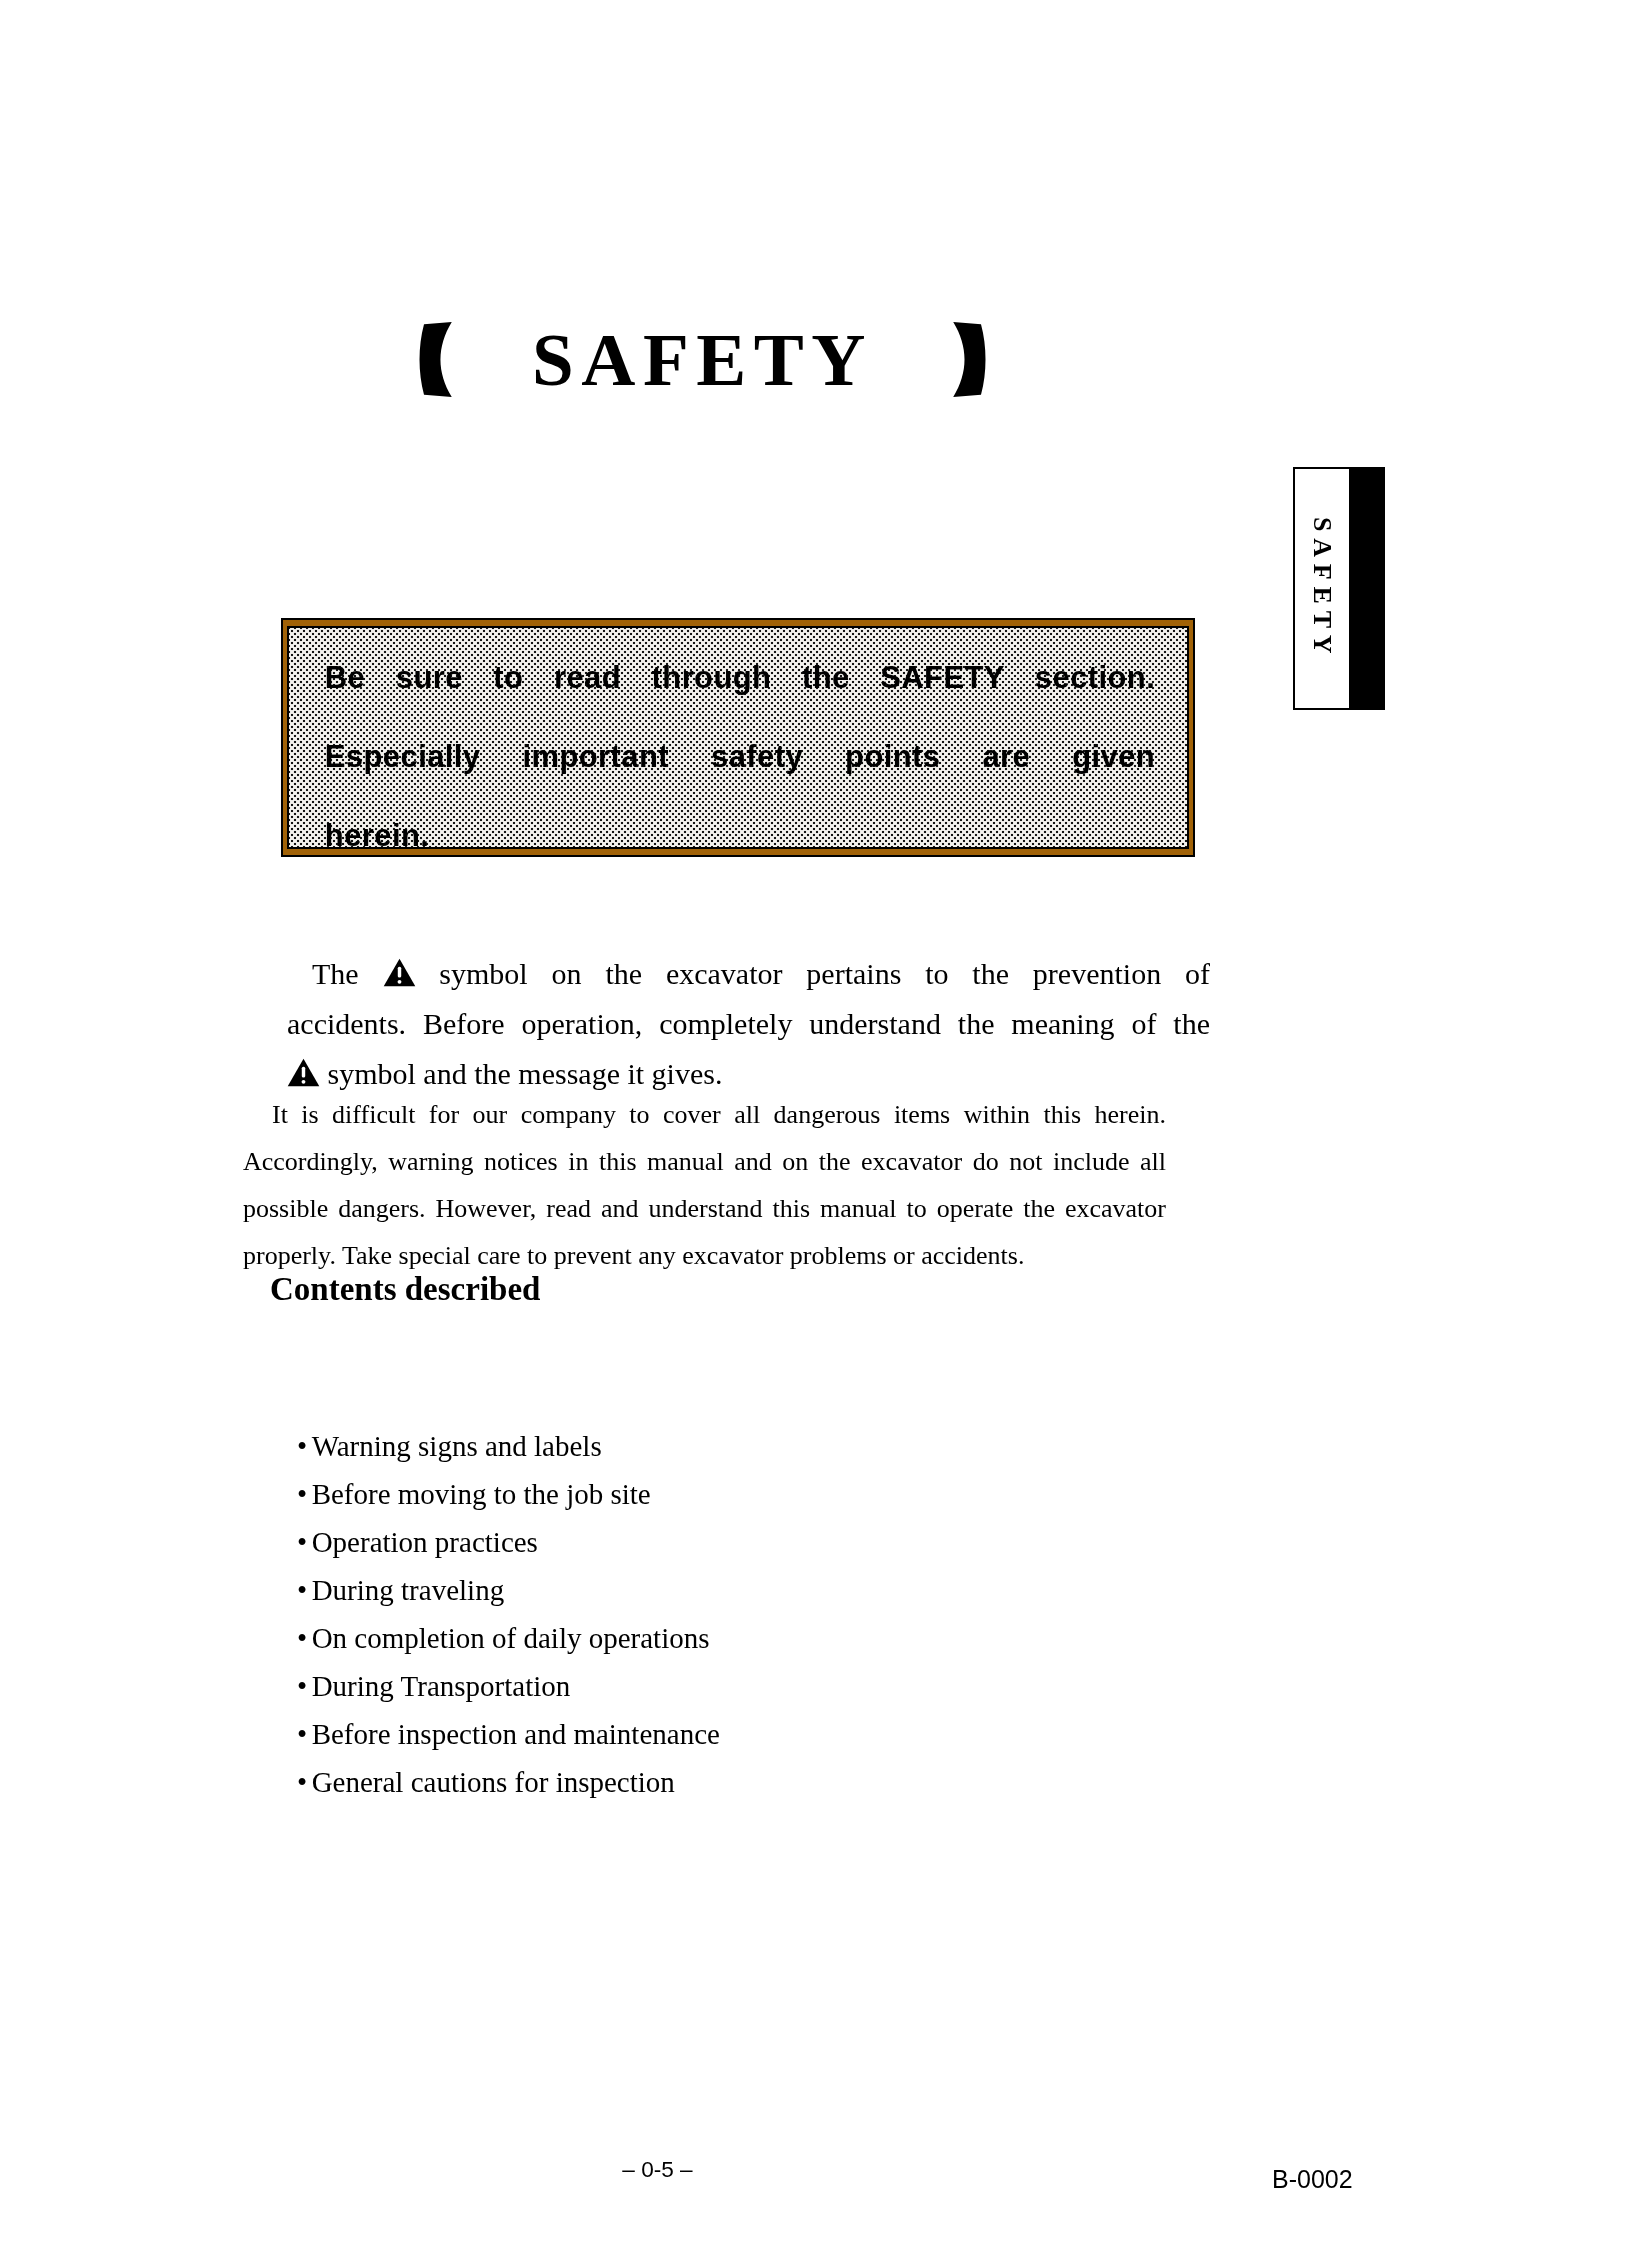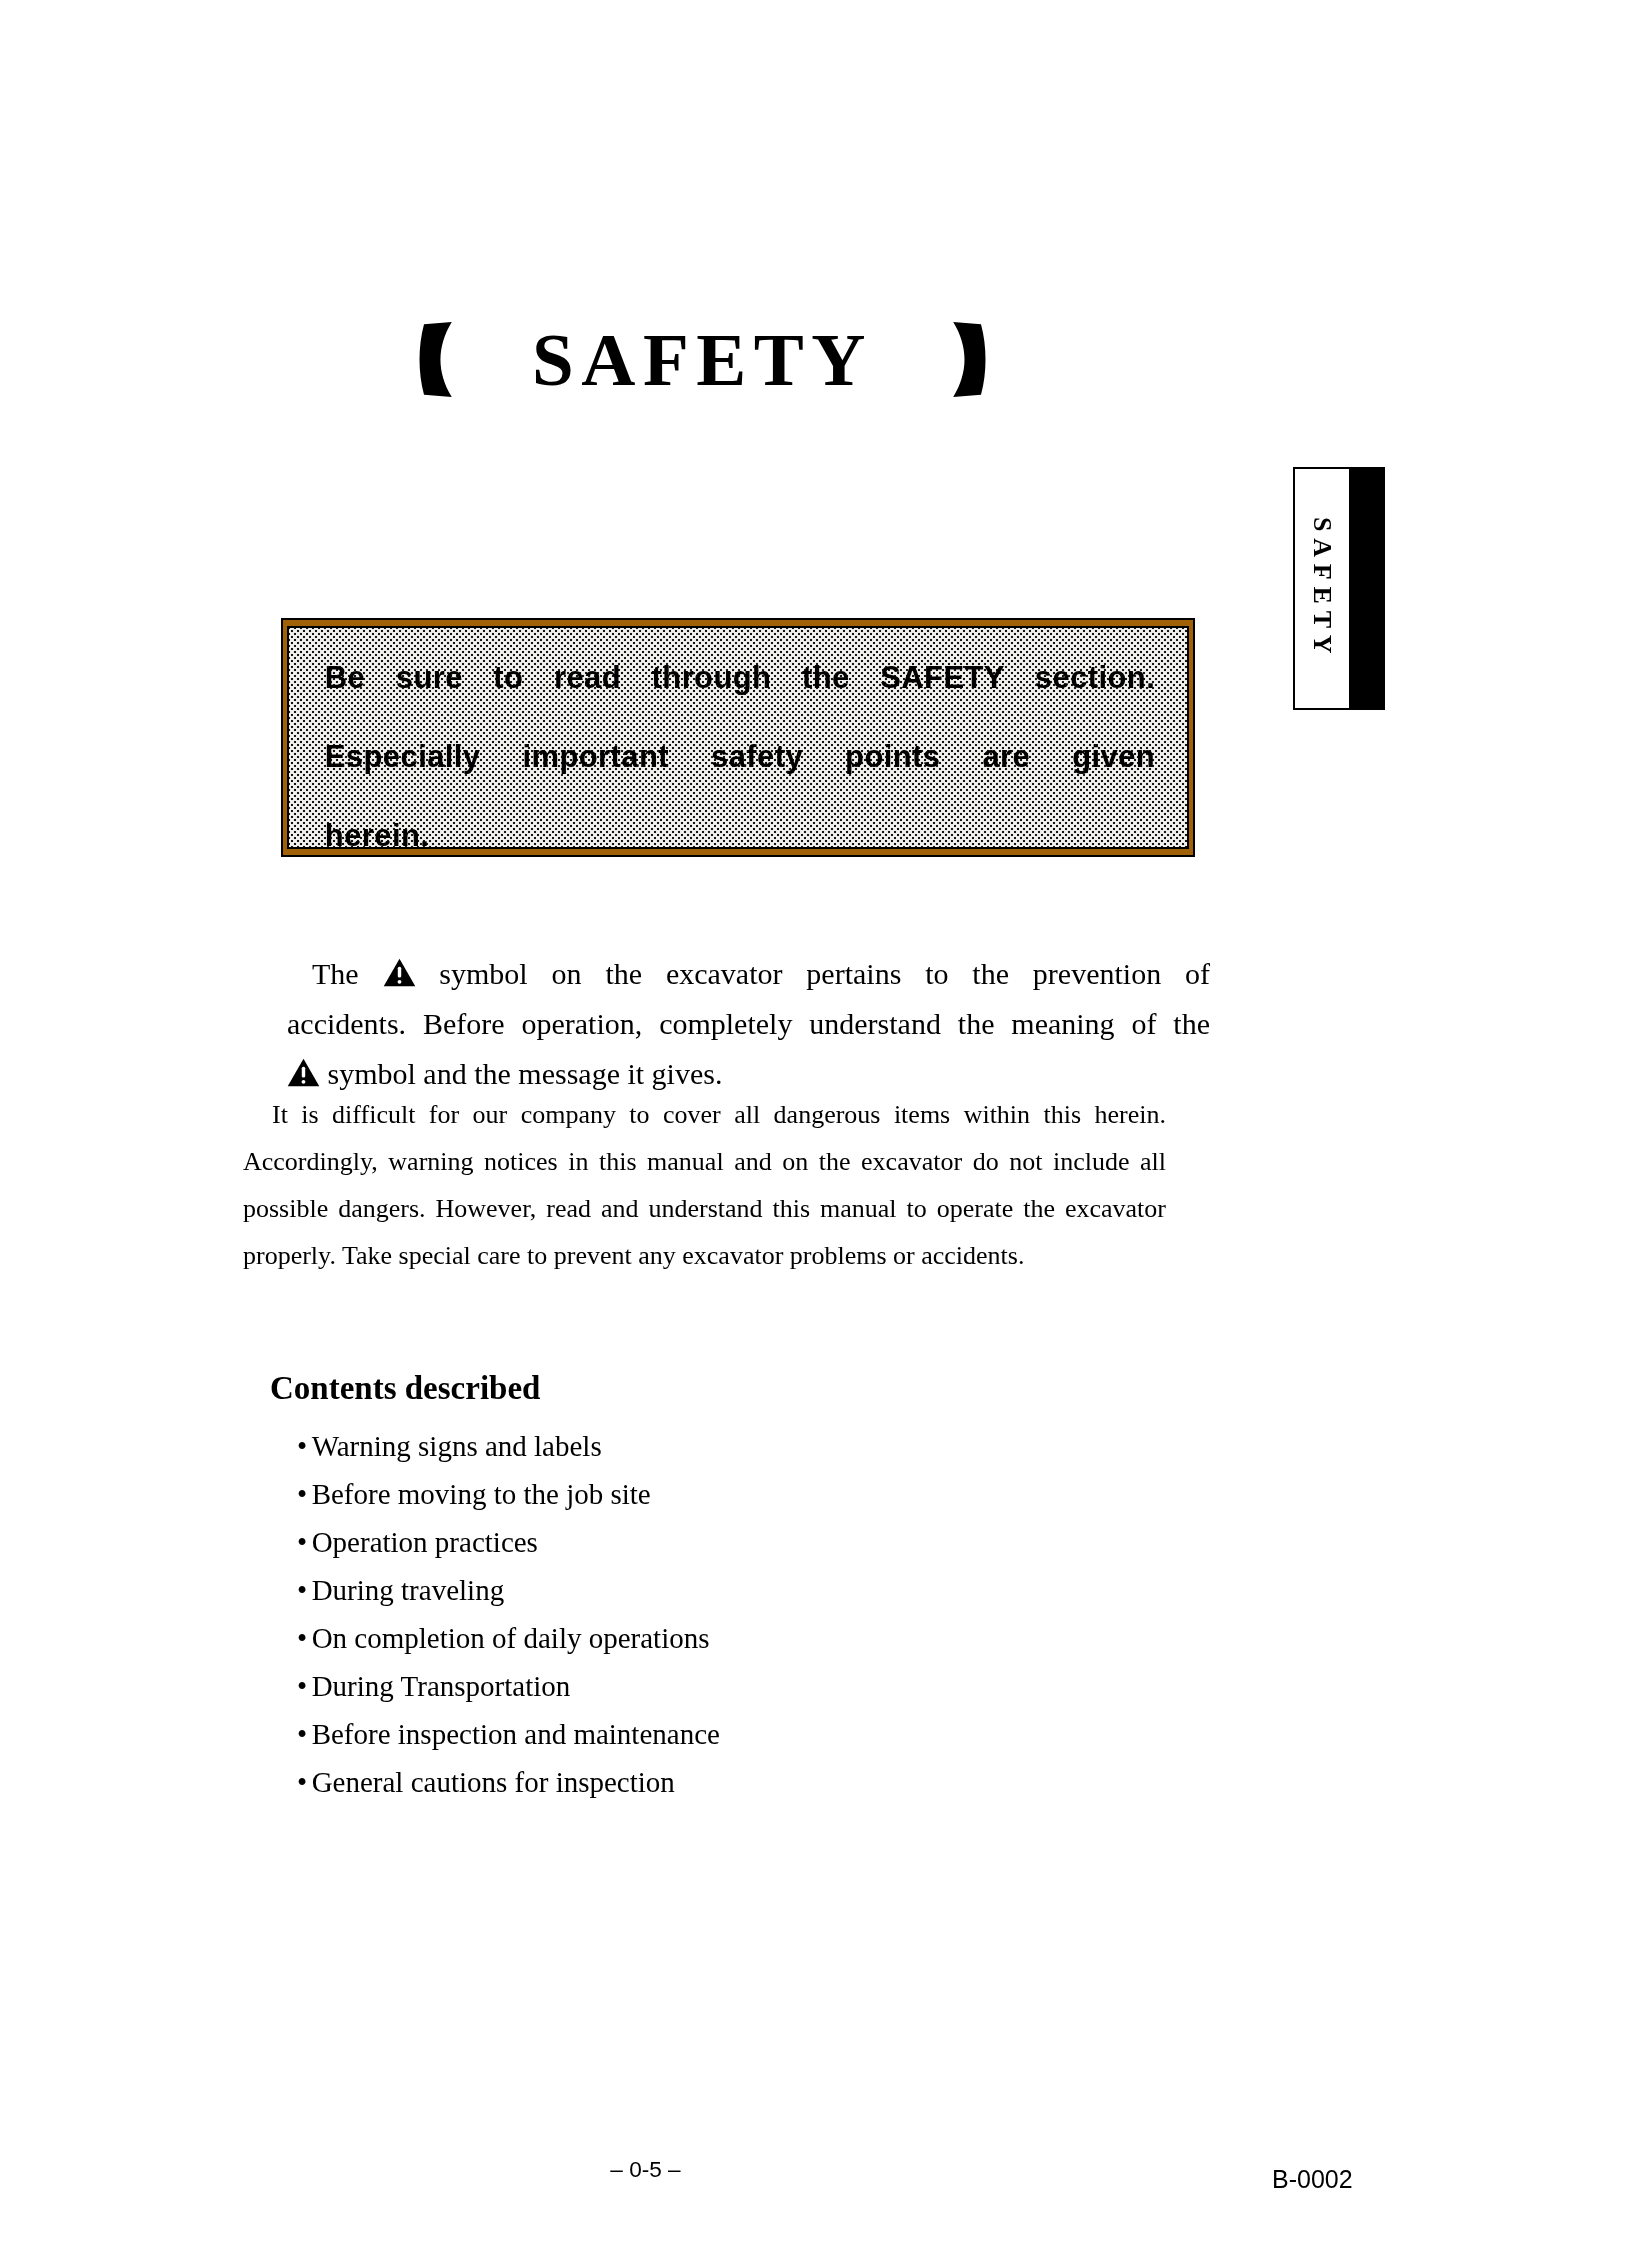--- a/index.html
+++ b/index.html
@@ -72,33 +72,33 @@
     position:absolute; left:243px; top:1091px; width:923px;
     font-size:26px; line-height:47px;
   }
   .indent1 { padding-left:25px; }
   .indent2 { padding-left:29px; }
   .warn-icon { display:inline-block; width:33px; height:29px; vertical-align:-3px; }
   .warn-icon svg { display:block; width:100%; height:100%; }
 
   
   .contents-heading {
-    position:absolute; left:270px; top:1369px;
+    position:absolute; left:270px; top:1270px;
     font-size:33px; font-weight:bold; line-height:1.2;
   }
   .bullet-list {
     position:absolute; left:297px; top:1422px; width:678px;
     font-size:29px; line-height:48px;
   }
   .bullet-item { white-space:nowrap; }
   .bullet-dot { display:inline-block; margin-right:4.5px; }
 
   
   .page-num {
-    position:absolute; left:570px; top:2157px; width:151px;
+    position:absolute; left:582px; top:2157px; width:151px;
     text-align:center;
     font-family:"Liberation Sans", sans-serif; font-size:22.6px;
   }
   .doc-code {
     position:absolute; left:1272px; top:2165px;
     font-family:"Liberation Sans", sans-serif; font-size:25px;
   }
 </style>
 </head>
 <body>

